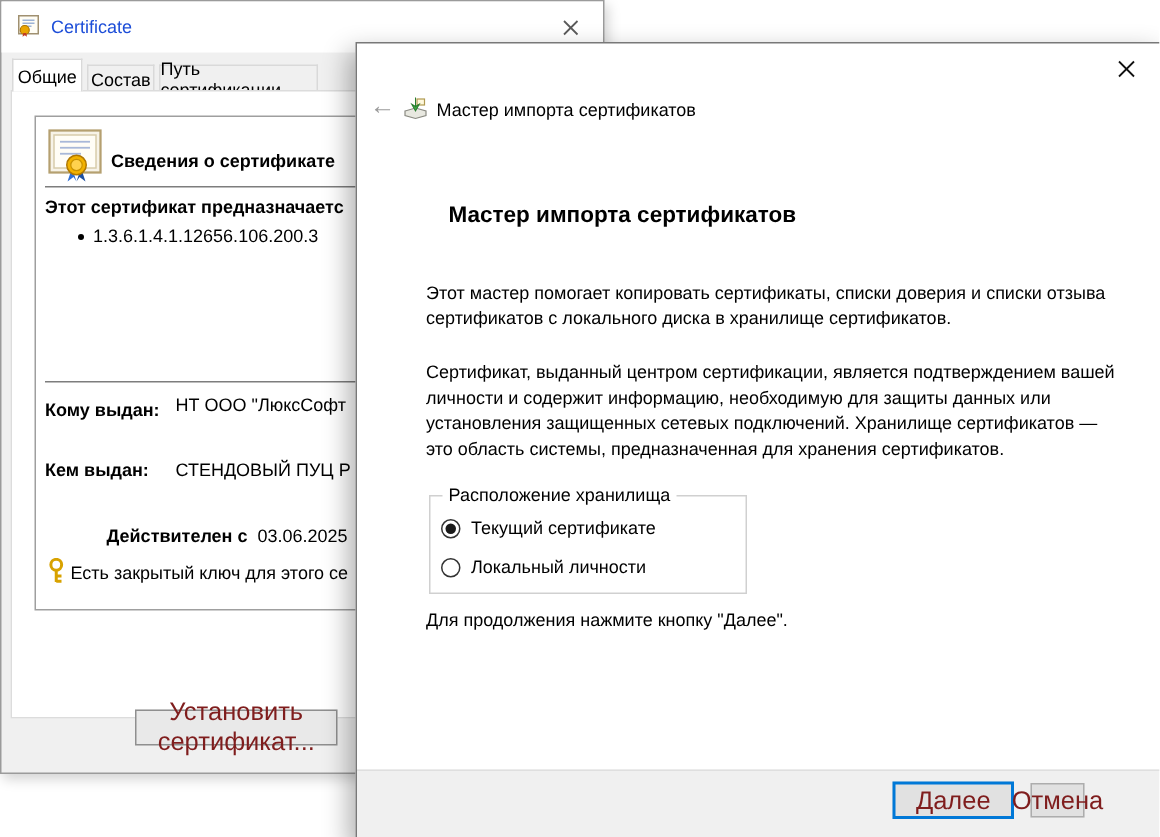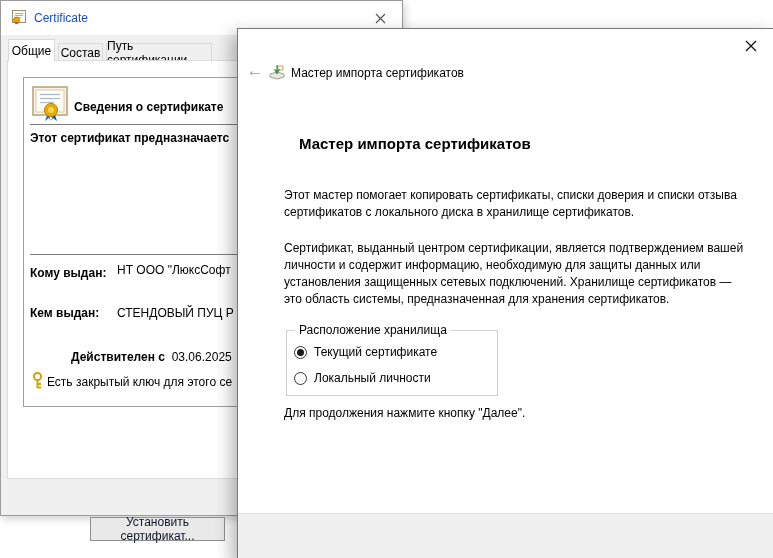--- a/index.html
+++ b/index.html
@@ -35,21 +35,21 @@
     position:absolute; left:15px; top:16px; width:362px; height:330px;
     background:#ffffff; border:1px solid #9f9f9f; overflow:hidden;
   }
   .info-box .row { position:absolute; white-space:nowrap; }
   .sep { position:absolute; left:6px; right:4px; height:0; border-top:1px solid #7d7d7d; }
   .lbl-b { font-weight:bold; }
   .bullet-dot { display:inline-block; width:4px; height:4px; background:#000; border-radius:50%;
                 vertical-align:middle; margin-right:6px; }
   .btn {
     background:#e9e9e9; border:1px solid #8f8f8f; font-family:"Liberation Sans",sans-serif;
-    font-size:12px; color:#0f172a; display:flex; align-items:center; justify-content:center;margin-top:44px;
+    font-size:17px; color:#7f1d1d; display:flex; align-items:center; justify-content:center;
   }
   .install-btn { position:absolute; left:82px; top:412px; width:135px; height:24px; }
   
   .wizard-window {
     position:absolute; left:237px; top:28px; width:539px; height:533px;
     background:#ffffff; border:1px solid #787878;
     box-shadow:-5px 6px 16px rgba(0,0,0,0.30); z-index:10;
   }
   .wiz-close {
     position:absolute; left:499px; top:5px; width:28px; height:24px;
@@ -148,20 +148,23 @@
             <circle cx="19" cy="24" r="6.5" fill="#f2b200" stroke="#b07800" stroke-width="1"></circle>
             <circle cx="19" cy="24" r="3.8" fill="#ffd24d" stroke="#c89200" stroke-width="0.8"></circle>
           </svg>
         </span>
         <span class="row lbl-b" style="left:50px; top:22px;">Сведения о сертификате</span>
 
         <div class="sep" style="top:46px;"></div>
 
         <span class="row lbl-b" style="left:6px; top:53px;">Этот сертификат предназначаетс</span>
 
+        <span class="row" style="left:28px; top:72px;">
+          <span class="bullet-dot"></span><span>1.3.6.1.4.1.12656.106.200.3</span>
+        </span>
 
         <div class="sep" style="top:176px;"></div>
 
         <span class="row lbl-b" style="left:6px; top:188px;">Кому выдан:</span>
         <span class="row" style="left:93px; top:185px;">НТ ООО "ЛюксСофт</span>
 
         <span class="row lbl-b" style="left:6px; top:228px;">Кем выдан:</span>
         <span class="row" style="left:93px; top:228px;">СТЕНДОВЫЙ ПУЦ Р</span>
 
         <span class="row" style="left:27px; top:272px;margin-left:20px;">

